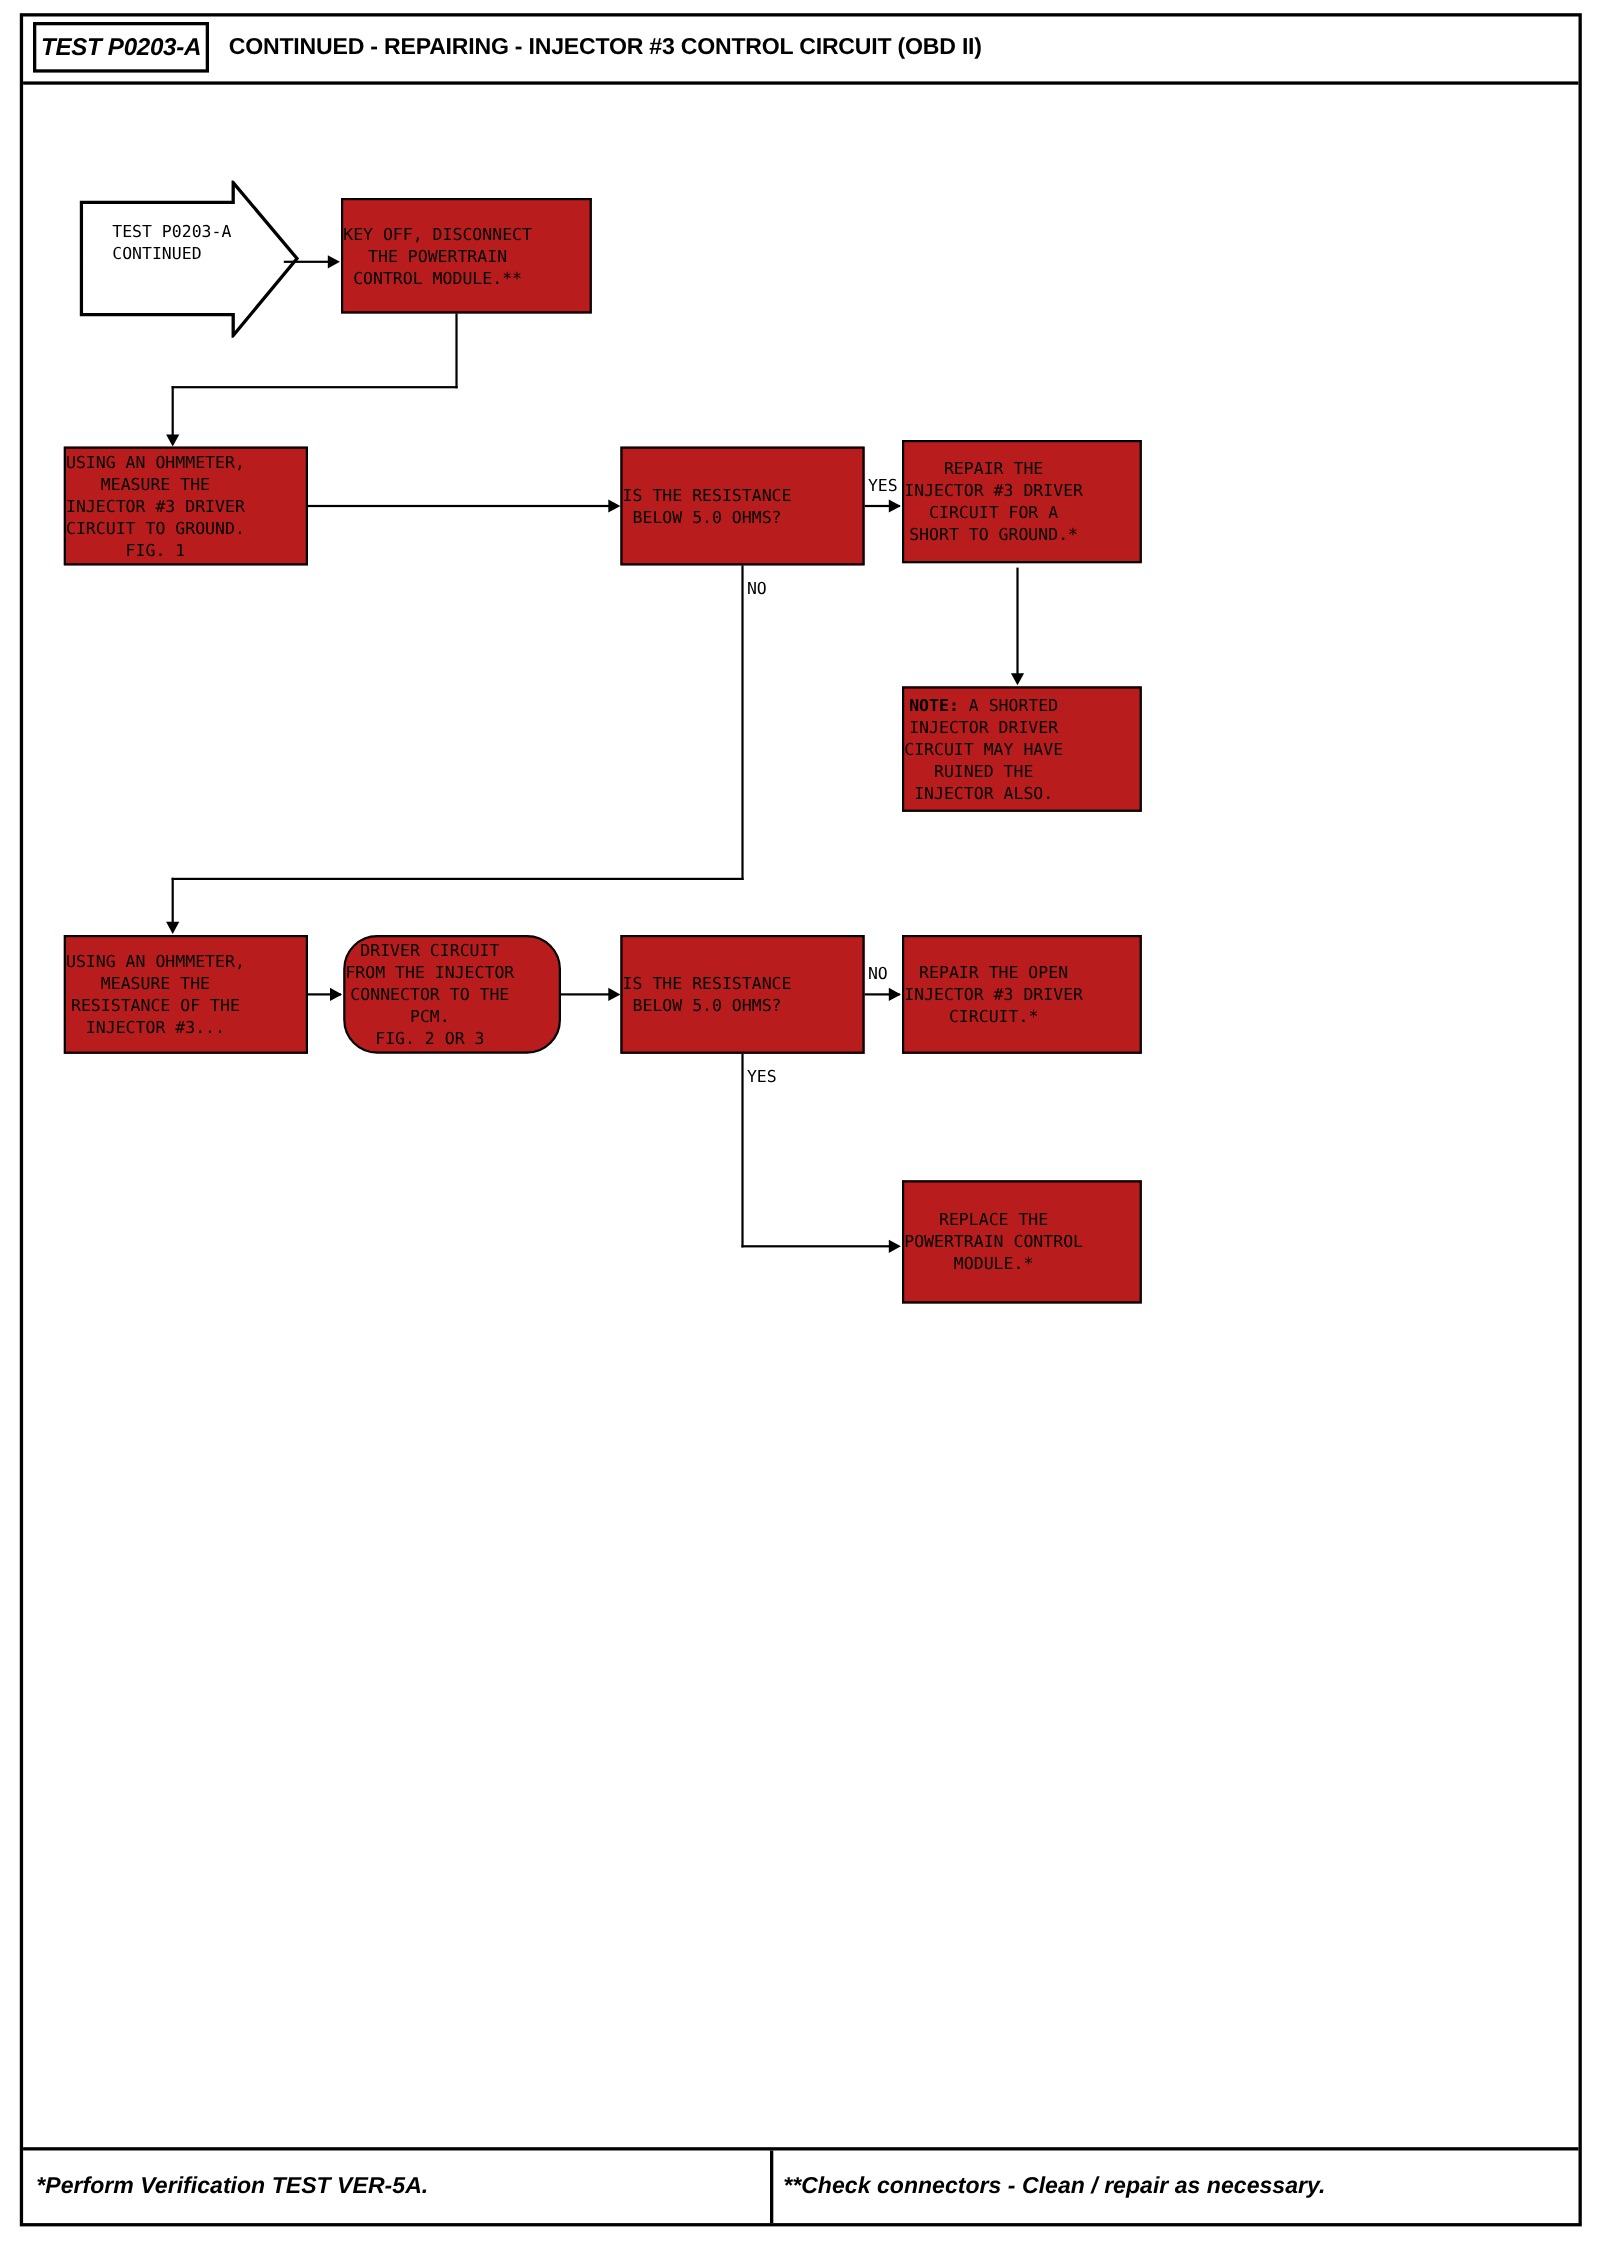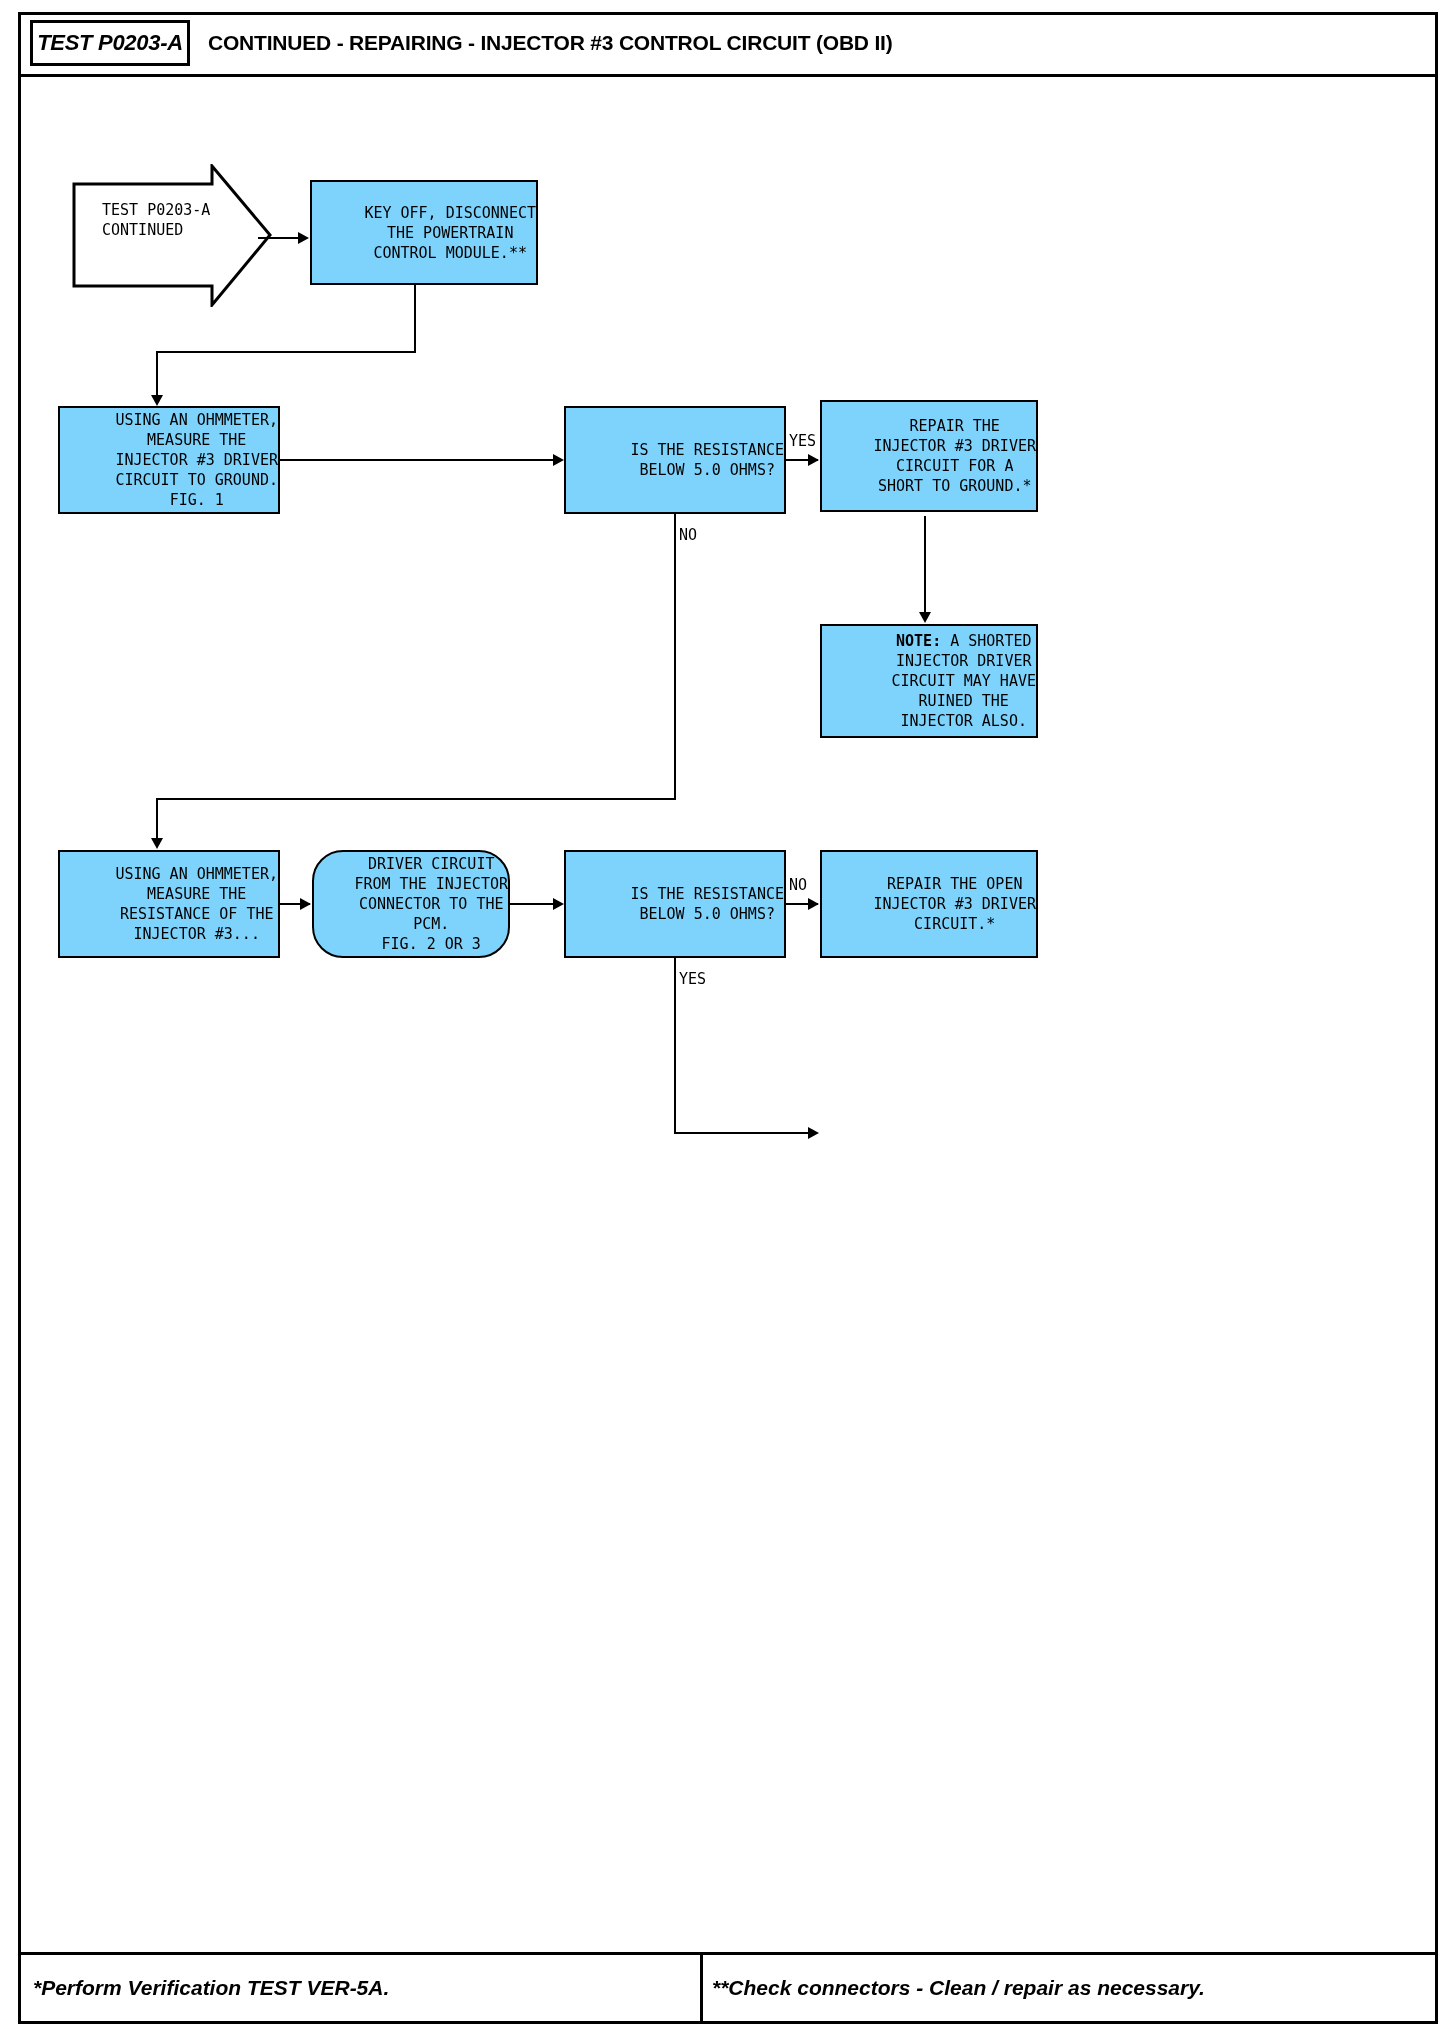--- a/index.html
+++ b/index.html
@@ -107,25 +107,25 @@
     top: 1955px;
     width: 3px;
     height: 66px;
     background: #000;
   }
 
   
   .node {
     position: absolute;
     border: 2px solid #000;
-    background: #7dd3fc;
+    background: #b91c1c;
     box-sizing: border-box;
     display: flex;
     align-items: center;
-    justify-content: flex-end;
+    justify-content: flex-start;
     text-align: center;
   }
   .node-text {
     font-family: "DejaVu Sans Mono", "Liberation Mono", monospace;
     font-size: 15px;
     line-height: 20px;
     white-space: pre;
     letter-spacing: 0px;
   }
 
@@ -292,19 +292,24 @@
     <span class="node-text">REPAIR THE OPEN
 INJECTOR #3 DRIVER
 CIRCUIT.*</span>
   </div>
 
   <div class="ln ln-v" style="left:674px; top:958px; height:176px;"></div>
   <div class="ln ln-h" style="left:674px; top:1132px; width:142px;"></div>
   <div class="arrowhead-right" style="left:808px; top:1127px;"></div>
   <div class="edge-label" style="left:679px; top:970px;">YES</div>
 
+  <div class="node" style="left:820px; top:1073px; width:218px; height:112px;">
+    <span class="node-text">REPLACE THE
+POWERTRAIN CONTROL
+MODULE.*</span>
+  </div>
 
   <div class="footer-band"></div>
   <div class="footer-divider"></div>
   <div class="footer-cell footer-left">*Perform Verification TEST VER-5A.</div>
   <div class="footer-cell footer-right">**Check connectors - Clean / repair as necessary.</div>
 
 </div>
 
 </body></html>

